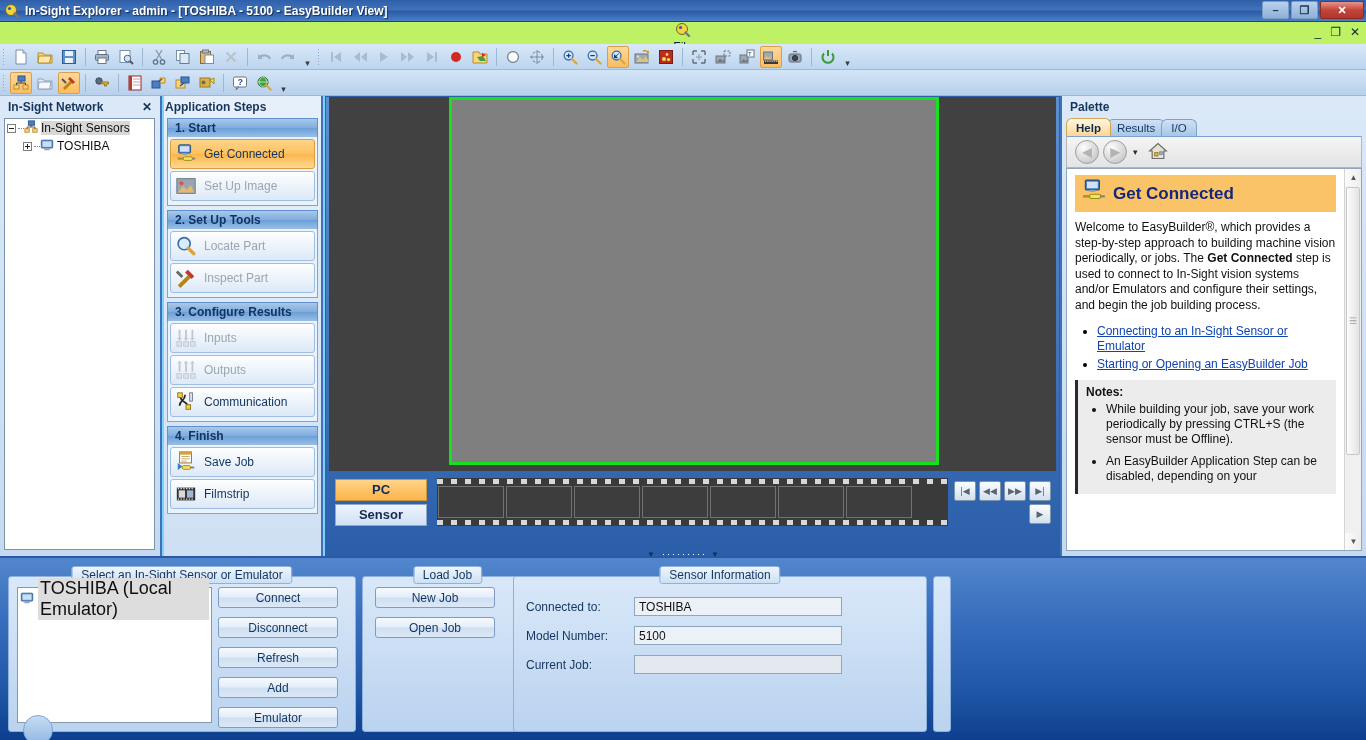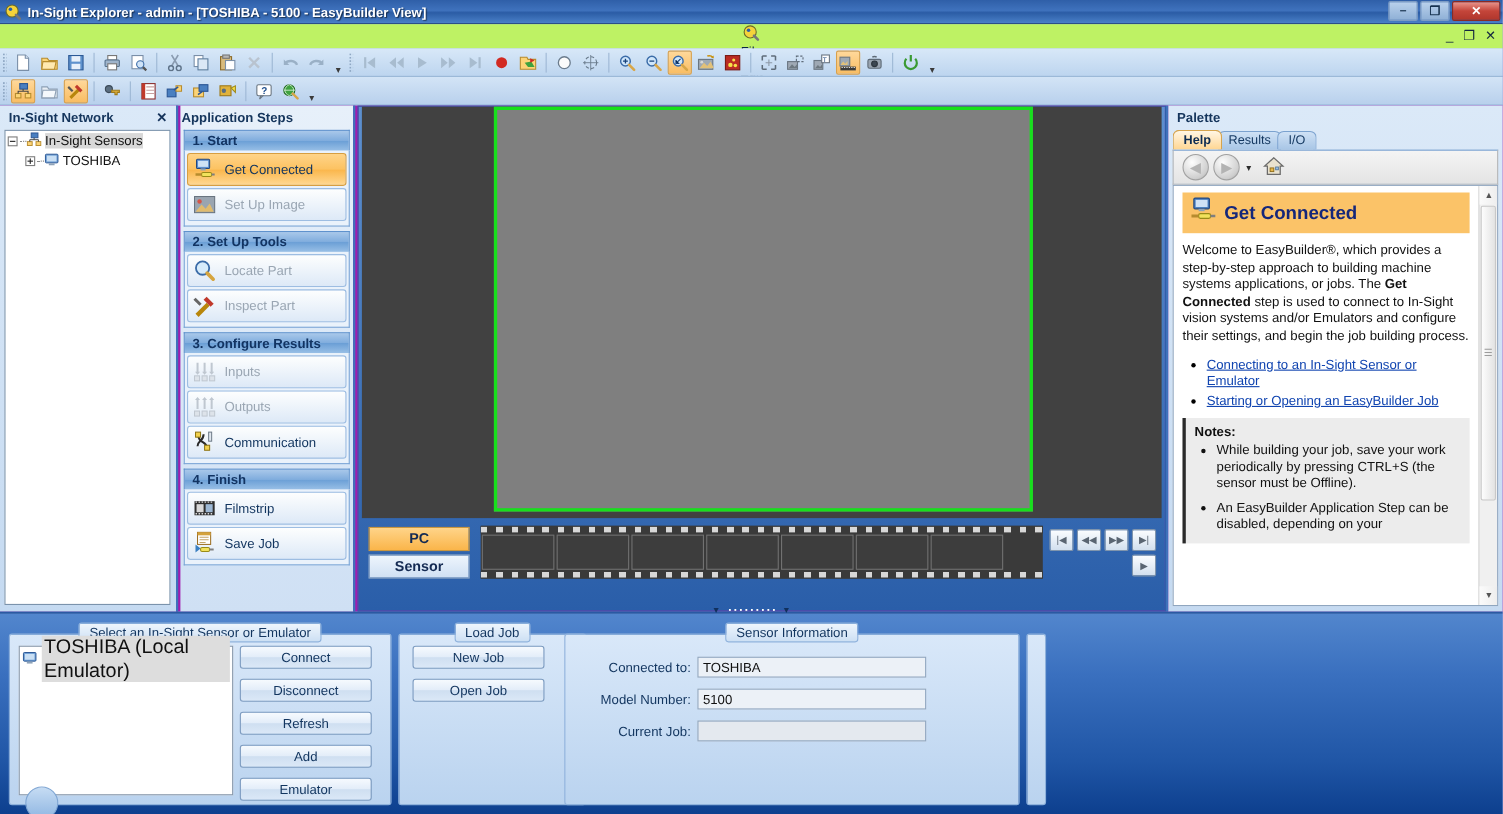--- a/index.html
+++ b/index.html
@@ -81,21 +81,21 @@
     color: #3a3a3a; font-size: 9px; flex: 0 0 auto;
   }
   .tbar-fill { flex: 1 1 auto; height: 100%; }
 
   
   .ic { width: 16px; height: 16px; display: block; }
 
   
   #workspace {
     position: absolute; left: 0; top: 96px; width: 1366px; height: 460px;
-    background: #a21caf;
+    background: #7dd3fc;
   }
 
   
   #netpanel {
     position: absolute; left: 0; top: 0; width: 162px; height: 460px;
     background: linear-gradient(to bottom, #dbe9f8, #c5daf1);
     border-right: 2px solid #3f71bb;
   }
   #netpanel .caption {
     height: 22px; display: flex; align-items: center; padding-left: 8px;
@@ -329,21 +329,21 @@
   .slrow { display: flex; align-items: center; height: 18px; padding: 0 2px; font-size: 18px; color: #0f0f0f; margin-top: 2px; }
   .slrow .lbl { background: #dddddd; padding: 0 2px; }
   .wbtn {
     height: 21px; display: flex; align-items: center; justify-content: center;
     background: linear-gradient(to bottom, #f6fafe 0%, #e3edf9 48%, #cfdff1 52%, #dbe8f7 100%);
     border: 1px solid #7e9cc0; border-radius: 3px;
     font-size: 12px; color: #12355f;
   }
   .btncol { position: absolute; width: 120px; display: flex; flex-direction: column; gap: 9px; }
   .field-row { display: flex; align-items: center; margin-bottom: 10px; }
-  .field-lbl { width: 108px; text-align: right; padding-right: 6px; font-size: 12px; color: #12355f; }
+  .field-lbl { width: 108px; padding-right: 6px; font-size: 12px; color: #12355f; }
   .field-in {
     width: 208px; height: 19px; background: #ecf1f7; border: 1px solid #8fa6bf;
     font-size: 12px; color: #111; padding: 1px 4px; display: flex; align-items: center;
   }
   .corner-circle {
     position: absolute; left: 14px; bottom: -14px; width: 30px; height: 30px;
     border-radius: 50%; background: linear-gradient(to bottom, #c6dcf3, #8fb6e2);
     border: 1px solid #7ea5d3;
   }
 </style>
@@ -811,40 +811,40 @@
         </span>
         <span>Communication</span>
       </div>
     </div>
 
     <div class="grp-hdr">4. Finish</div>
     <div class="grp-body">
       <div class="step">
         <span class="sicon">
           <svg width="22" height="22" viewBox="0 0 24 24">
-              <rect x="2" y="5" width="20" height="14" fill="#2f2f2f"></rect>
-              <rect x="4" y="8" width="7" height="8" fill="#d9d9d9"></rect>
-              <rect x="13" y="8" width="7" height="8" fill="#9db8d4"></rect>
-              <path d="M3 6h1.5M6 6h1.5M9 6h1.5M12 6h1.5M15 6h1.5M18 6h1.5M3 17.5h1.5M6 17.5h1.5M9 17.5h1.5M12 17.5h1.5M15 17.5h1.5M18 17.5h1.5" stroke="#ddd" stroke-width="1.4"></path>
-            </svg>
-        </span>
-        <span>Filmstrip</span>
-      </div>
-      <div class="step">
-        <span class="sicon">
-          <svg width="22" height="22" viewBox="0 0 24 24">
               <rect x="5" y="1" width="13" height="12" fill="#fff" stroke="#9a6b1c"></rect>
               <rect x="5" y="1" width="13" height="3" fill="#d4a23c"></rect>
               <path d="M7 6h9M7 8.5h9M7 11h6" stroke="#c3a468"></path>
               <path d="M3 13l5 4-5 4z" fill="#3a7fc1"></path>
               <rect x="8" y="16" width="9" height="4" rx="1.5" fill="#f2e25c" stroke="#998b17"></rect>
               <path d="M17 18h4" stroke="#7f7f7f" stroke-width="2"></path>
             </svg>
         </span>
         <span>Save Job</span>
+      </div>
+      <div class="step">
+        <span class="sicon">
+          <svg width="22" height="22" viewBox="0 0 24 24">
+              <rect x="2" y="5" width="20" height="14" fill="#2f2f2f"></rect>
+              <rect x="4" y="8" width="7" height="8" fill="#d9d9d9"></rect>
+              <rect x="13" y="8" width="7" height="8" fill="#9db8d4"></rect>
+              <path d="M3 6h1.5M6 6h1.5M9 6h1.5M12 6h1.5M15 6h1.5M18 6h1.5M3 17.5h1.5M6 17.5h1.5M9 17.5h1.5M12 17.5h1.5M15 17.5h1.5M18 17.5h1.5" stroke="#ddd" stroke-width="1.4"></path>
+            </svg>
+        </span>
+        <span>Filmstrip</span>
       </div>
     </div>
   </div>
 
   <div id="centerpane">
     <div id="imgview">
       <div id="imgcanvas"></div>
     </div>
 
     <div id="filmrow">
@@ -906,21 +906,21 @@
                 <rect x="5.5" y="2.5" width="10" height="6" fill="#cfe2f6"></rect>
                 <rect x="8" y="10" width="5" height="2" fill="#8fa3b8"></rect>
                 <rect x="8" y="14" width="10" height="4" rx="1.5" fill="#f2e25c" stroke="#998b17"></rect>
                 <path d="M2 16h6" stroke="#b78c2e" stroke-width="2.4"></path>
                 <path d="M18 16h4" stroke="#7f7f7f" stroke-width="2"></path>
               </svg>
           </span>
           <h2>Get Connected</h2>
         </div>
 
-        <p class="help-p"><span>Welcome to EasyBuilder®, which provides a step-by-step approach to building machine systems applications, or jobs. The </span><b>Get Connected</b><span> step is used to connect to In-Sight vision systems and/or Emulators and configure their settings, and begin the job building process.</span></p>
+        <p class="help-p"><span>Welcome to EasyBuilder®, which provides a step-by-step approach to building machine vision periodically, or jobs. The </span><b>Get Connected</b><span> step is used to connect to In-Sight vision systems and/or Emulators and configure their settings, and begin the job building process.</span></p>
 
         <ul class="help-list">
           <li><a href="#">Connecting to an In-Sight Sensor or Emulator</a></li>
           <li><a href="#">Starting or Opening an EasyBuilder Job</a></li>
         </ul>
 
         <div class="notesbox">
           <div class="nt">Notes:</div>
           <ul>
             <li>While building your job, save your work periodically by pressing CTRL+S (the sensor must be Offline).</li>

